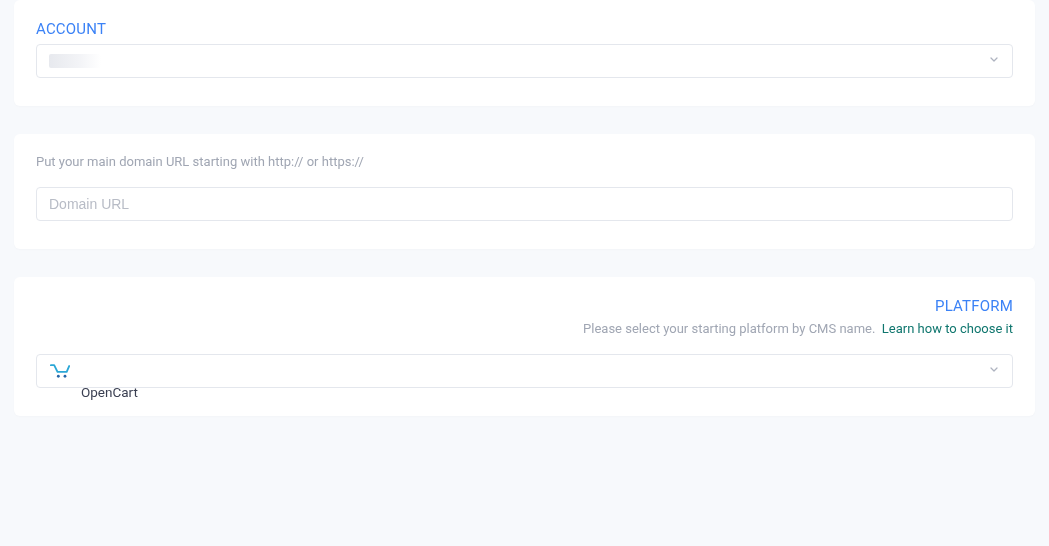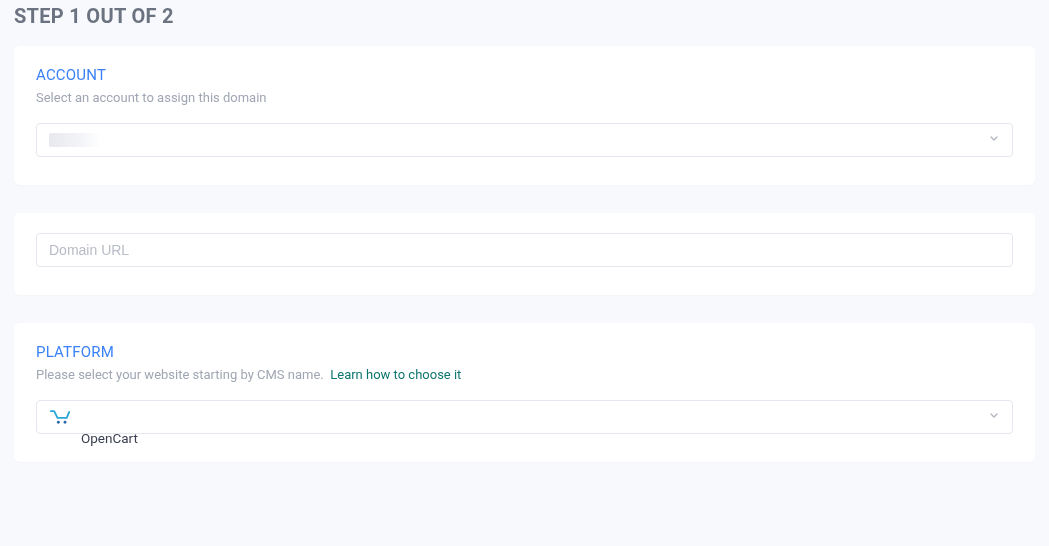--- a/index.html
+++ b/index.html
@@ -94,45 +94,44 @@
     font-size: 13.5px;
     color: #3a3f51;
     margin-top: 41px;
   }
 </style>
 </head>
 <body>
 
 <div class="wrap">
 
-  <div class="page-title">STEP 1 OUT OF 2</div>
 
   <div class="card">
     <div class="section-title">ACCOUNT</div>
-    <div class="section-sub">Select an account to assign this domain</div>
     <div class="field select">
       <span class="blur-chip"></span>
       <span class="chev">
         <svg width="12" height="12" viewBox="0 0 24 24" fill="none" stroke="currentColor" stroke-width="2.5" stroke-linecap="round" stroke-linejoin="round">
             <polyline points="6 9 12 15 18 9"></polyline>
           </svg>
       </span>
     </div>
   </div>
 
   <div class="card">
+    <div class="section-sub">Put your main domain URL starting with http:// or https://</div>
     <div class="field">
       <input type="text" placeholder="Domain URL" style="">
     </div>
   </div>
 
-  <div class="card" style="margin-bottom:0;">
+  <div class="card" style="margin-bottom:0;text-align:right;">
     <div class="section-title">PLATFORM</div>
     <div class="section-sub">
-      <span>Please select your website starting by CMS name.</span>
+      <span>Please select your starting platform by CMS name.</span>
       &nbsp;<a href="#">Learn how to choose it</a>
     </div>
     <div class="field select">
       <span class="platform-icon">
         <svg width="20" height="16" viewBox="0 0 24 18" fill="none">
           <path d="M1 2 L5 2 L9 10 L20 10 L23 3" stroke="#2aa7d6" stroke-width="2.2" stroke-linecap="round" stroke-linejoin="round" fill="none"></path>
           <circle cx="10" cy="15.3" r="1.7" fill="#2766a8"></circle>
           <circle cx="18" cy="15.3" r="1.7" fill="#2766a8"></circle>
         </svg>
       </span>

